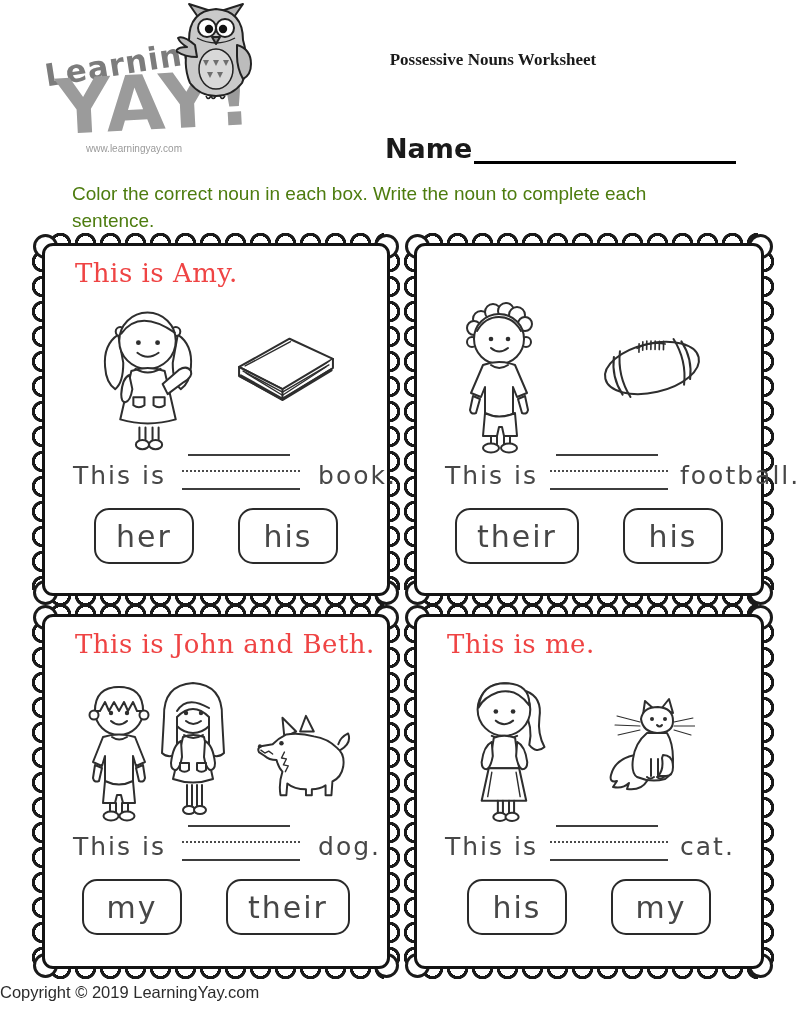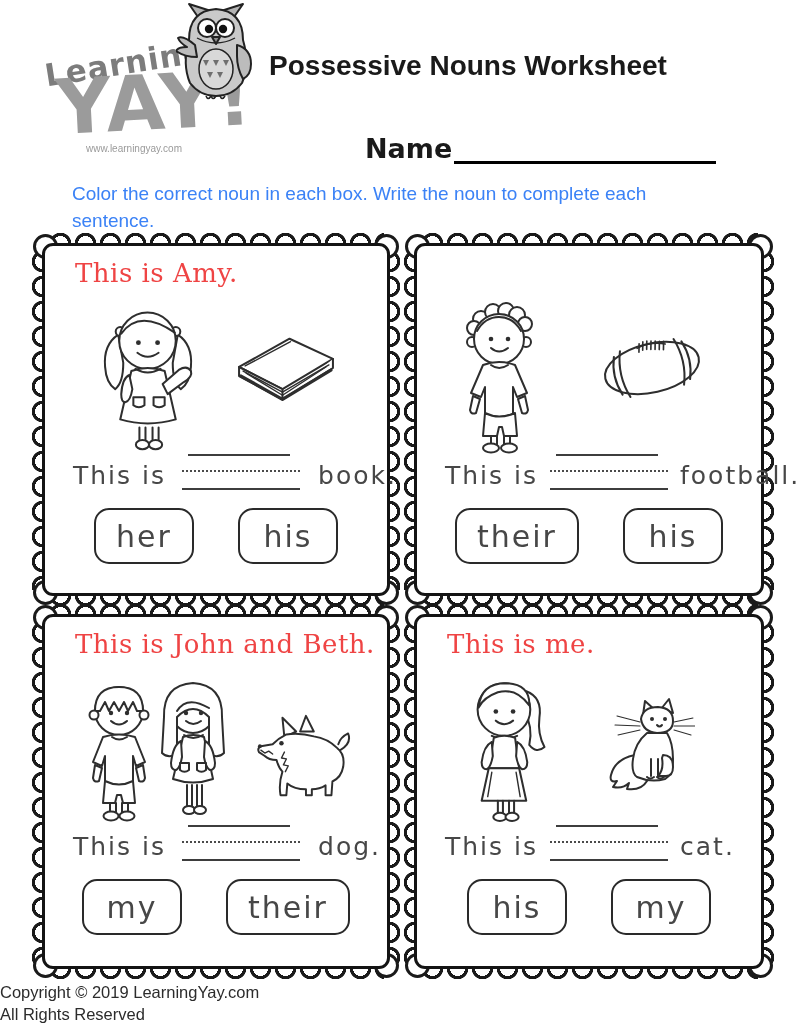--- a/index.html
+++ b/index.html
@@ -16,29 +16,29 @@
   }
   .logo-yay{
     position:absolute;left:56px;top:58px;font-size:76px;font-weight:800;
     color:#9b9b9b;font-family:"DejaVu Sans",sans-serif;letter-spacing:2px;
     transform:rotate(-3deg);
   }
   .logo-url{position:absolute;left:86px;top:143px;font-size:10px;color:#9a9a9a;}
   .owl{position:absolute;left:176px;top:2px;width:80px;height:100px;}
   
   .title{
-    position:absolute;left:268px;top:50px;width:400px;text-align:center;
-    font-size:28px;font-weight:700;font-family:Liberation Sans, sans-serif;
-  }
-  .name-row{position:absolute;left:365px;top:133px;display:flex;align-items:flex-start;}
+    position:absolute;left:293px;top:50px;width:400px;text-align:center;
+    font-size:17px;font-weight:700;font-family:Liberation Serif, serif;
+  }
+  .name-row{position:absolute;left:385px;top:133px;display:flex;align-items:flex-start;}
   .name-label{font-size:27px;font-weight:700;font-family:"DejaVu Sans",sans-serif;}
   .name-line{display:inline-block;width:262px;height:28px;border-bottom:3px solid #000;margin-left:2px;}
   .instructions{
     position:absolute;left:72px;top:180px;width:615px;
-    font-size:19px;line-height:27px;color:#3b82f6;
+    font-size:19px;line-height:27px;color:#4d7c0f;
   }
   
   .card{position:absolute;}
   .card-1{left:42px;top:243px;width:348px;height:353px;}
   .card-2{left:414px;top:243px;width:350px;height:353px;}
   .card-3{left:42px;top:614px;width:348px;height:355px;}
   .card-4{left:414px;top:614px;width:350px;height:355px;}
   .bumps-h,.bumps-v{position:absolute;z-index:0;
     background-image:radial-gradient(circle at 12.5px 12.5px,#fff 0 7.5px,#1a1a1a 7.5px 10.5px,rgba(0,0,0,0) 11px);
     background-size:25px 25px;}
@@ -383,16 +383,15 @@
       </div>
       <div class="options">
         <div class="option-btn hand">his</div>
         <div class="option-btn hand">my</div>
       </div>
     </div>
   </div>
 
   <div class="footer">
     <div>Copyright © 2019 LearningYay.com</div>
-    <div>All Rights Reserved</div>
   </div>
 
 </div>
 
 </body></html>

